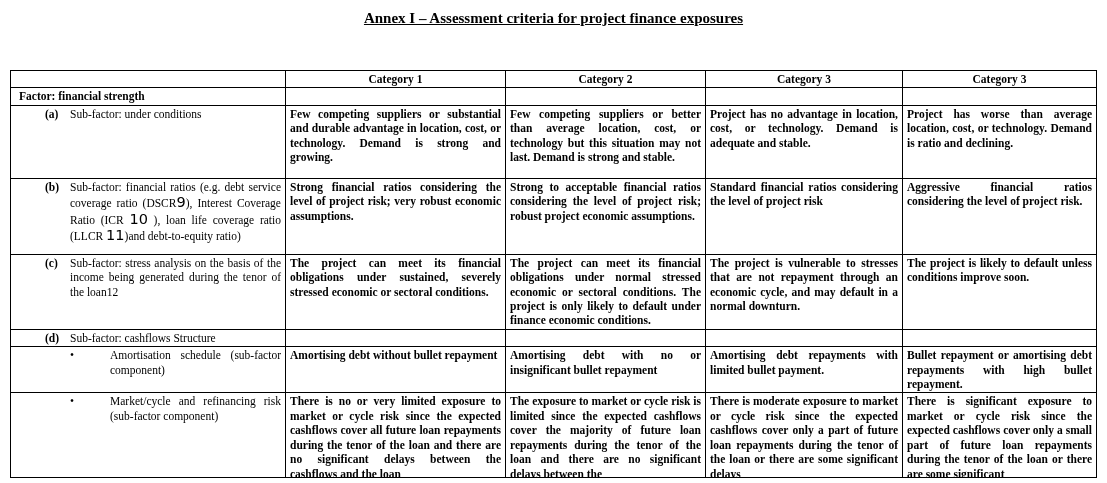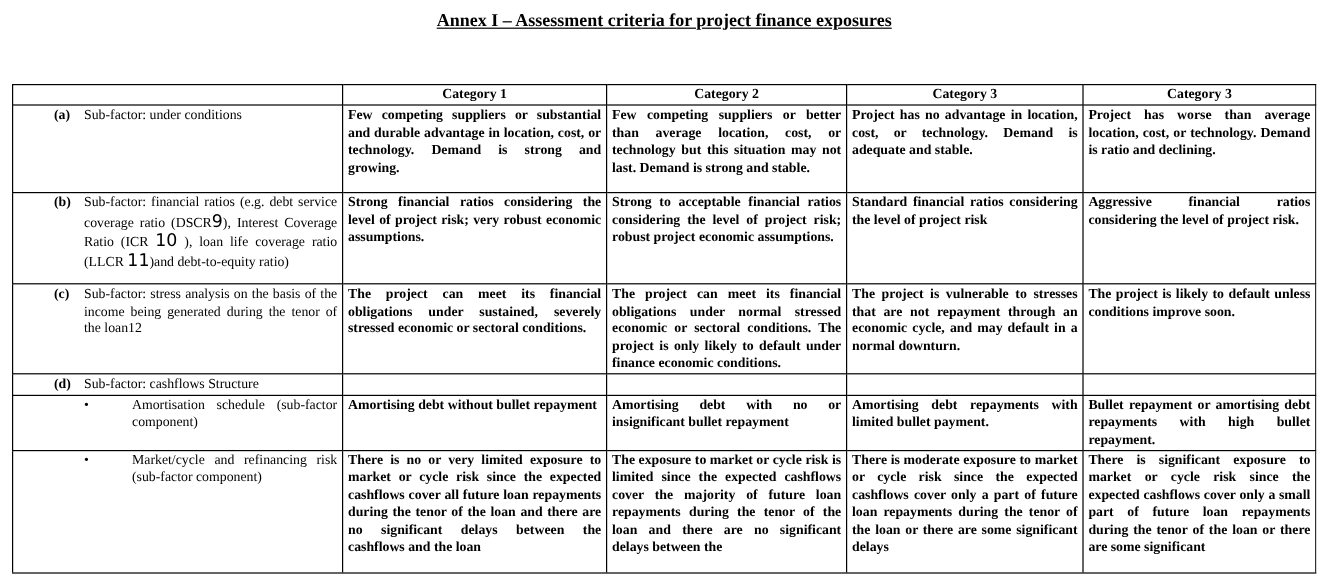--- a/index.html
+++ b/index.html
@@ -104,20 +104,27 @@
       <thead>
         <tr id="header-row">
             <th></th>
             <th>Category 1</th>
             <th>Category 2</th>
             <th>Category 3</th>
             <th>Category 3</th>
           </tr>
       </thead>
       <tbody id="table-body">
+          <tr style="height: 13px;">
+            <td class="label-cell"><span class="section-label">Factor: financial strength</span></td>
+            <td class="criteria-cell"></td>
+            <td class="criteria-cell"></td>
+            <td class="criteria-cell"></td>
+            <td class="criteria-cell"></td>
+          </tr>
           <tr style="height: 73px;">
             <td class="label-cell">
               <div class="row-label lettered"><span class="marker">(a)</span><span><span>Sub-factor: under conditions</span></span></div>
             </td>
             <td class="criteria-cell">Few competing suppliers or substantial and durable advantage in location, cost, or technology. Demand is strong and growing.</td>
             <td class="criteria-cell">Few competing suppliers or better than average location, cost, or technology but this situation may not last. Demand is strong and stable.</td>
             <td class="criteria-cell">Project has no advantage in location, cost, or technology. Demand is adequate and stable.</td>
             <td class="criteria-cell">Project has worse than average location, cost, or technology. Demand is ratio and declining.</td>
           </tr>
           <tr style="height: 76px;">

